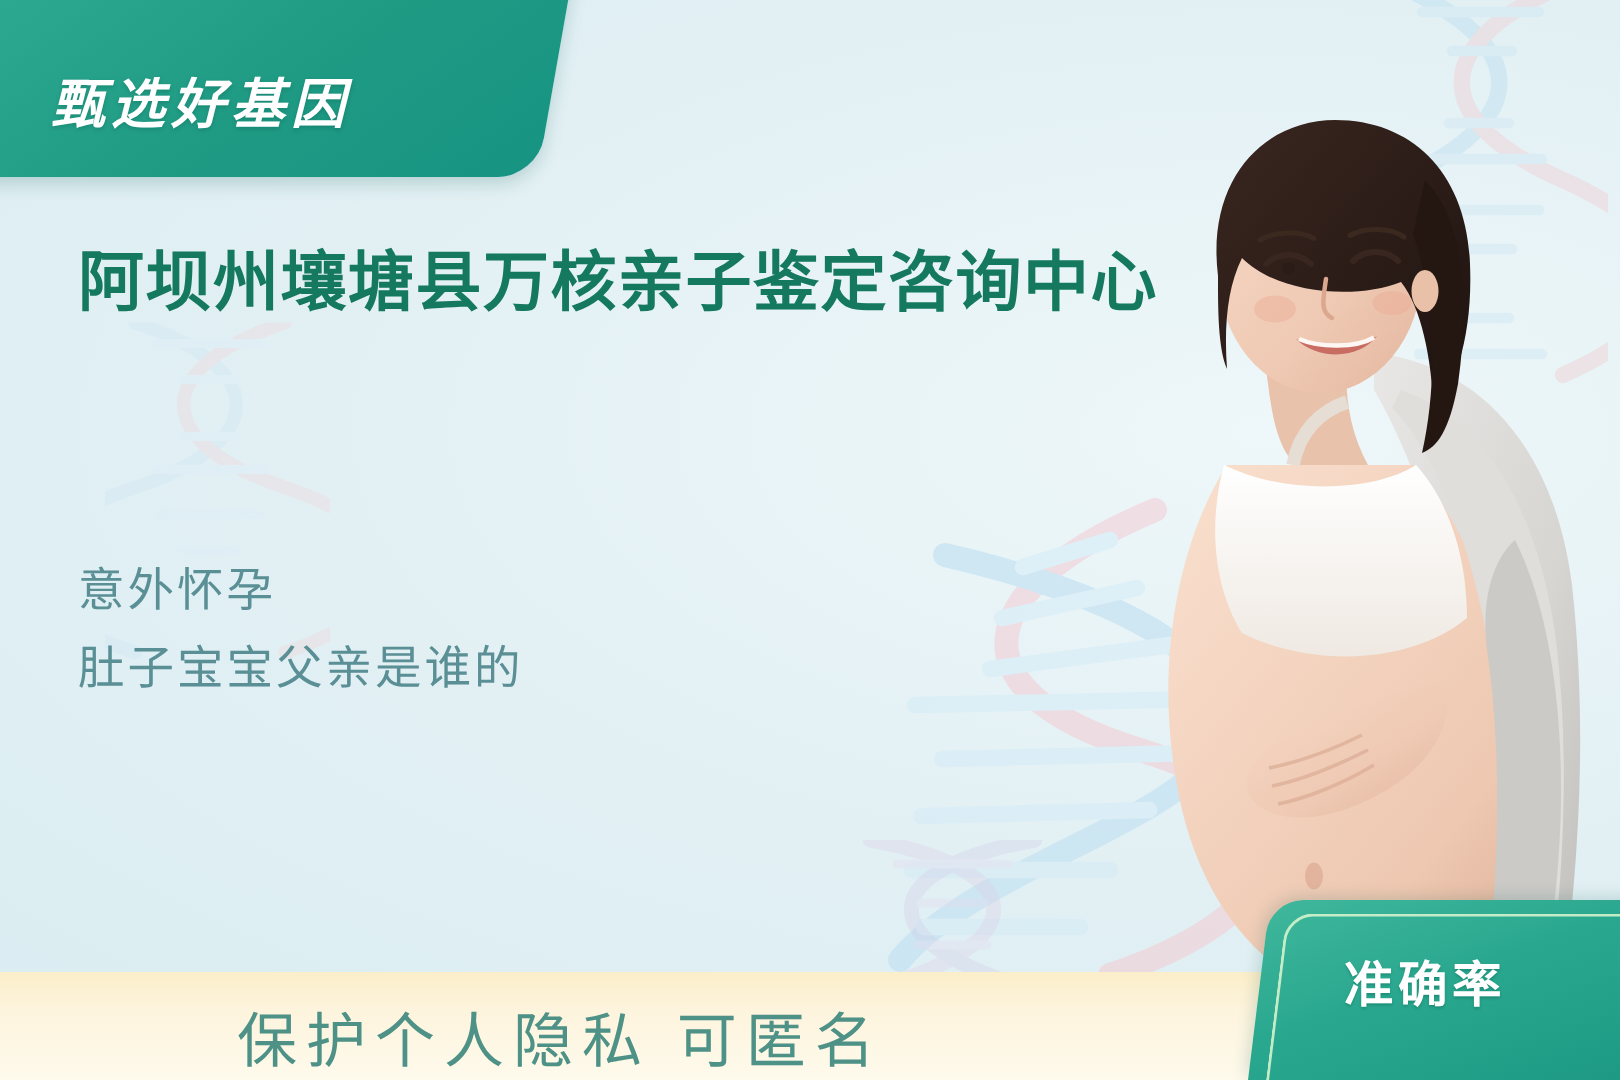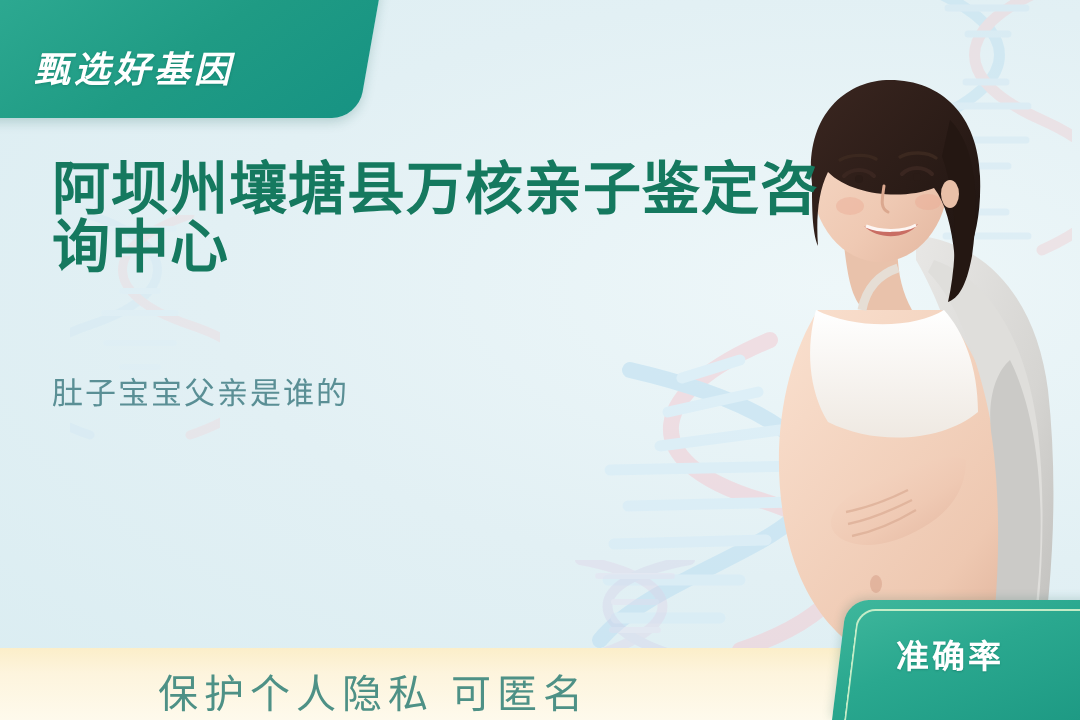--- a/index.html
+++ b/index.html
@@ -54,21 +54,21 @@
     font-style:italic;
     text-shadow:0 1px 3px rgba(0,70,60,.25);
     white-space:nowrap;
   }
 
   
   .headline{
     position:absolute;left:52px;top:160px;width:800px;
     margin:0;
     color:#15795f;
-    font-size:58px;
+    font-size:44px;
     font-weight:bold;
     line-height:58px;
     letter-spacing:1px;
   }
 
   
   .copy{
     position:absolute;left:52px;top:368px;width:620px;
     margin:0;padding:0;list-style:none;
   }
@@ -280,20 +280,21 @@
   </div>
 
   <div class="brand-ribbon"></div>
   <div class="brand-ribbon-inner">
     <p class="brand-text">甄选好基因</p>
   </div>
 
   <h1 class="headline">阿坝州壤塘县万核亲子鉴定咨询中心</h1>
 
   <ul class="copy">
+    <li>意外怀孕</li>
     <li>肚子宝宝父亲是谁的</li>
   </ul>
 
   <div class="privacy-strip">
     <p class="privacy-text">保护个人隐私 可匿名</p>
   </div>
 
   <div class="accuracy-badge"></div>
   <div class="accuracy-content">
     <p class="accuracy-label">准确率</p>

